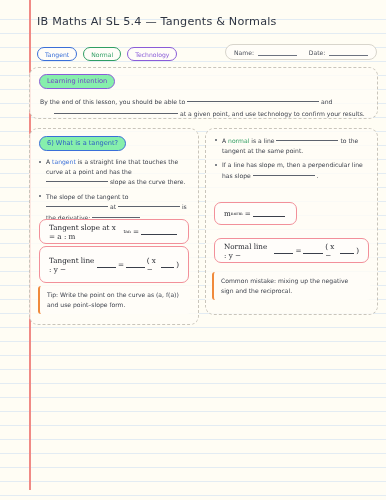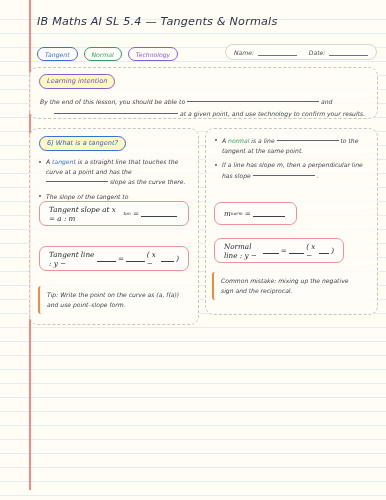--- a/index.html
+++ b/index.html
@@ -15,21 +15,21 @@
     background-image:repeating-linear-gradient(
         to bottom,
         #fffdf4 0px,#fffdf4 13px,
         #e3ecf3 13px,#e3ecf3 14px);
     background-position:0 6px;
   }
   #margin-line{
     position:absolute;left:29px;top:0;bottom:10px;width:1.6px;
     background:#f08a85;
   }
-  #content{position:absolute;inset:0;padding:8px;font-style:italic;}
+  #content{position:absolute;inset:0;padding:8px;}
 
   
   .title{
     position:absolute;left:37px;top:14px;width:300px;
     font-family:"DejaVu Sans",sans-serif;
     font-size:11.2px;line-height:15px;color:#2f3542;
     letter-spacing:.2px;
   }
   .pill-row{position:absolute;left:37px;top:47px;display:flex;gap:6px;}
   .pill{
@@ -50,21 +50,21 @@
   }
   .ruleline{border-bottom:1px solid #6c7280;display:inline-block;height:6px;}
 
   
   .panel{
     position:absolute;border:1px dashed #c9c5bb;border-radius:9px;
     background:rgba(255,253,246,.82);box-sizing:border-box;
   }
   .panel-pill{
     display:inline-block;border-radius:9px;padding:2px 7px;
-    font-size:6.6px;line-height:9px;background:#fef9c3;white-space:nowrap;
+    font-size:6.6px;line-height:9px;background:#86efac;white-space:nowrap;
   }
   .panel-pill.purple{border:1px solid #8a5cd8;color:#6f43c4;}
   .panel-pill.blue  {border:1px solid #3a6fd8;color:#2f5fc4;}
   .panel-pill.green {border:1px solid #2f9e63;color:#23874f;}
 
   
   #li-panel{left:29px;top:67px;width:349px;height:52px;}
   #li-panel .panel-pill{margin:6px 0 0 9px;}
   .li-text{
     margin:7px 10px 0 10px;font-size:6.1px;line-height:11px;color:#3a3f4a;
@@ -100,24 +100,24 @@
     display:flex;align-items:center;padding:0 9px;
     font-family:"DejaVu Serif",serif;font-size:7.2px;color:#23262d;
   }
   .fbox sub{font-size:4.4px;}
   .fblank{
     display:inline-block;border-bottom:1px solid #3a3f4a;
     height:6px;vertical-align:1px;margin:0 2px;
   }
   .fb-lg{width:46px;} .fb-md{width:26px;} .fb-sm{width:18px;}
 
-  #f1{left:39px;top:201px;width:150px;height:25px;}
-  #f2{left:39px;top:246px;width:150px;height:25px;}
+  #f1{left:39px;top:219px;width:150px;height:25px;}
+  #f2{left:39px;top:246px;width:150px;height:37px;}
   #f3{left:214px;top:202px;width:83px;height:23px;}
-  #f4{left:214px;top:238px;width:130px;height:25px;}
+  #f4{left:214px;top:238px;width:155px;height:25px;}
 
   
   .note{
     position:absolute;border-left:2.4px solid #f08a3c;border-radius:3px;
     padding:4px 8px 4px 7px;box-sizing:border-box;
     font-size:6.05px;line-height:9.6px;color:#3a3f4a;
     background:rgba(255,253,248,.9);
   }
   #tip{left:38px;top:286px;width:152px;height:28px;}
   #mistake{left:212px;top:272px;width:158px;height:28px;}

